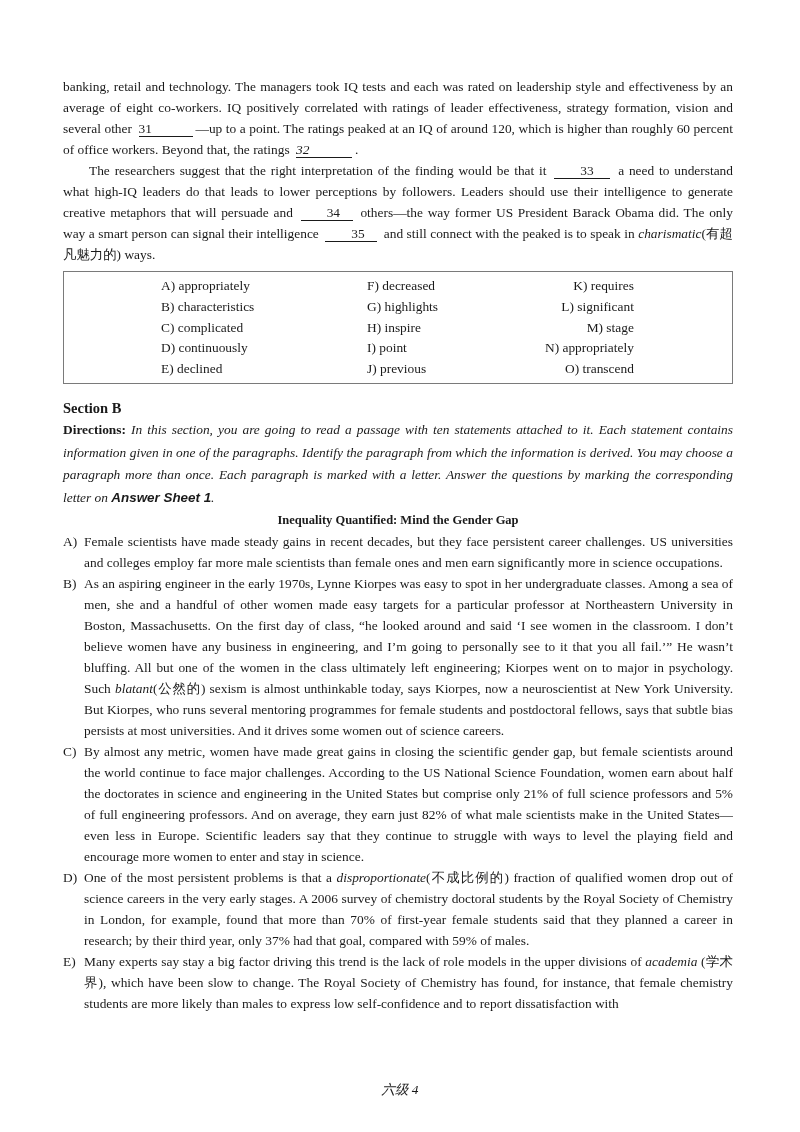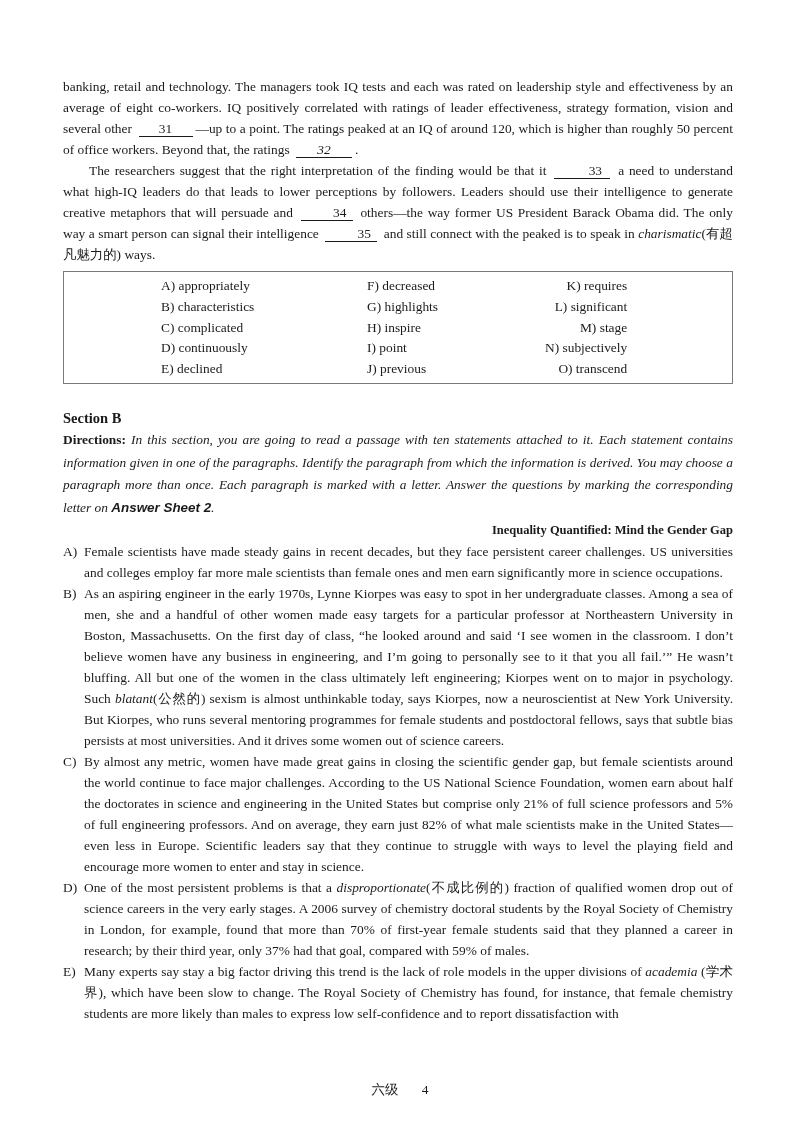--- a/index.html
+++ b/index.html
@@ -7,49 +7,49 @@
     width: 800px; height: 1132px; position: relative; overflow: hidden;
     font-family: "Liberation Serif", "DejaVu Serif", serif;
     color: #1a1a1a;
     font-size: 13.4px;
   }
   .page { position: absolute; left: 63px; top: 76px; width: 670px; }
   .p { text-align: justify; text-align-last: auto; line-height: 21px; margin: 0; }
   .indent { text-indent: 26px; }
   .blank {
     display: inline-block; border-bottom: 1px solid #1a1a1a;
-    text-align: center; line-height: 14px; padding: 0; margin: 0 3px;
+    line-height: 14px; padding: 0; margin: 0 3px;
   }
   .b31 { width: 54px; } .b32 { width: 56px; font-style: italic; } .b33 { width: 56px; }
   .b34 { width: 52px; } .b35 { width: 52px; }
   .it { font-style: italic; }
   .box {
     margin-top: 6px; border: 1px solid #7a7a7a; height: 111px; position: relative;
   }
   .col { position: absolute; top: 4px; }
   .col div { line-height: 20.8px; white-space: nowrap; }
   .c1 { left: 97px; } .c2 { left: 303px; } .c3 { left: 481px; text-align: right; }
-  .section-title { font-weight: bold; font-size: 14.5px; margin-top: 23px; line-height: 22px; }
+  .section-title { font-weight: bold; font-size: 14.5px; margin-top: 13px; line-height: 22px; }
   .directions { line-height: 22.5px; text-align: justify; margin: 0; }
   .directions b { font-weight: bold; }
   .answer-sheet { font-family: "Liberation Sans", "DejaVu Sans", sans-serif; font-weight: bold; font-style: italic; }
-  .passage-title { text-align: right; font-weight: bold; font-size: 12.5px; line-height: 22px; margin: 0; }
+  .passage-title { text-align: center; font-weight: bold; font-size: 12.5px; line-height: 22px; margin: 0; }
   .para { position: relative; padding-left: 21px; text-align: justify; line-height: 21px; margin: 0; }
   .para .letter { position: absolute; left: 0; top: 0; }
   .footer { position: absolute; top: 1081px; left: 0; width: 800px; text-align: center; font-size: 13.4px; }
-  .footer span { margin: 0 10px; }
+  .footer span { margin: 0 0; font-style: italic; }
 </style>
 </head>
 <body>
 
 <div class="page">
 
   <p class="p">
     <span>banking, retail and technology. The managers took IQ tests and each was rated on leadership style and effectiveness by an average of eight co-workers. IQ positively correlated with ratings of leader effectiveness, strategy formation, vision and several other</span>
-    <span class="blank b31">31</span><span>—up to a point. The ratings peaked at an IQ of around 120, which is higher than roughly 50 percent of office workers. Beyond that, the ratings</span>
+    <span class="blank b31">31</span><span>—up to a point. The ratings peaked at an IQ of around 120, which is higher than roughly 60 percent of office workers. Beyond that, the ratings</span>
     <span class="blank b32">32</span><span>.</span>
   </p>
 
   <p class="p indent">
     <span>The researchers suggest that the right interpretation of the finding would be that it</span>
     <span class="blank b33">33</span>
     <span>a need to understand what high-IQ leaders do that leads to lower perceptions by followers. Leaders should use their intelligence to generate creative metaphors that will persuade and</span>
     <span class="blank b34">34</span>
     <span>others—the way former US President Barack Obama did. The only way a smart person can signal their intelligence</span>
     <span class="blank b35">35</span>
@@ -70,31 +70,31 @@
       <div>A) appropriately</div>
       <div>B) characteristics</div>
       <div>C) complicated</div>
       <div>D) continuously</div>
       <div>E) declined</div>
     </div>
     <div class="col c3">
       <div>K) requires</div>
       <div>L) significant</div>
       <div>M) stage</div>
-      <div>N) subjectively</div>
+      <div>N) appropriately</div>
       <div>O) transcend</div>
     </div>
   </div>
 
   <div class="section-title">Section B</div>
 
   <p class="directions">
     <b>Directions:</b>
     <span class="it">In this section, you are going to read a passage with ten statements attached to it. Each statement contains information given in one of the paragraphs. Identify the paragraph from which the information is derived. You may choose a paragraph more than once. Each paragraph is marked with a letter. Answer the questions by marking the corresponding letter on</span>
-    <span class="answer-sheet">Answer Sheet 2</span><span class="it">.</span>
+    <span class="answer-sheet">Answer Sheet 1</span><span class="it">.</span>
   </p>
 
   <p class="passage-title">Inequality Quantified: Mind the Gender Gap</p>
 
   <p class="para">
     <span class="letter">A)</span>
     <span>Female scientists have made steady gains in recent decades, but they face persistent career challenges. US universities and colleges employ far more male scientists than female ones and men earn significantly more in science occupations.</span>
   </p>
 
   <p class="para">

